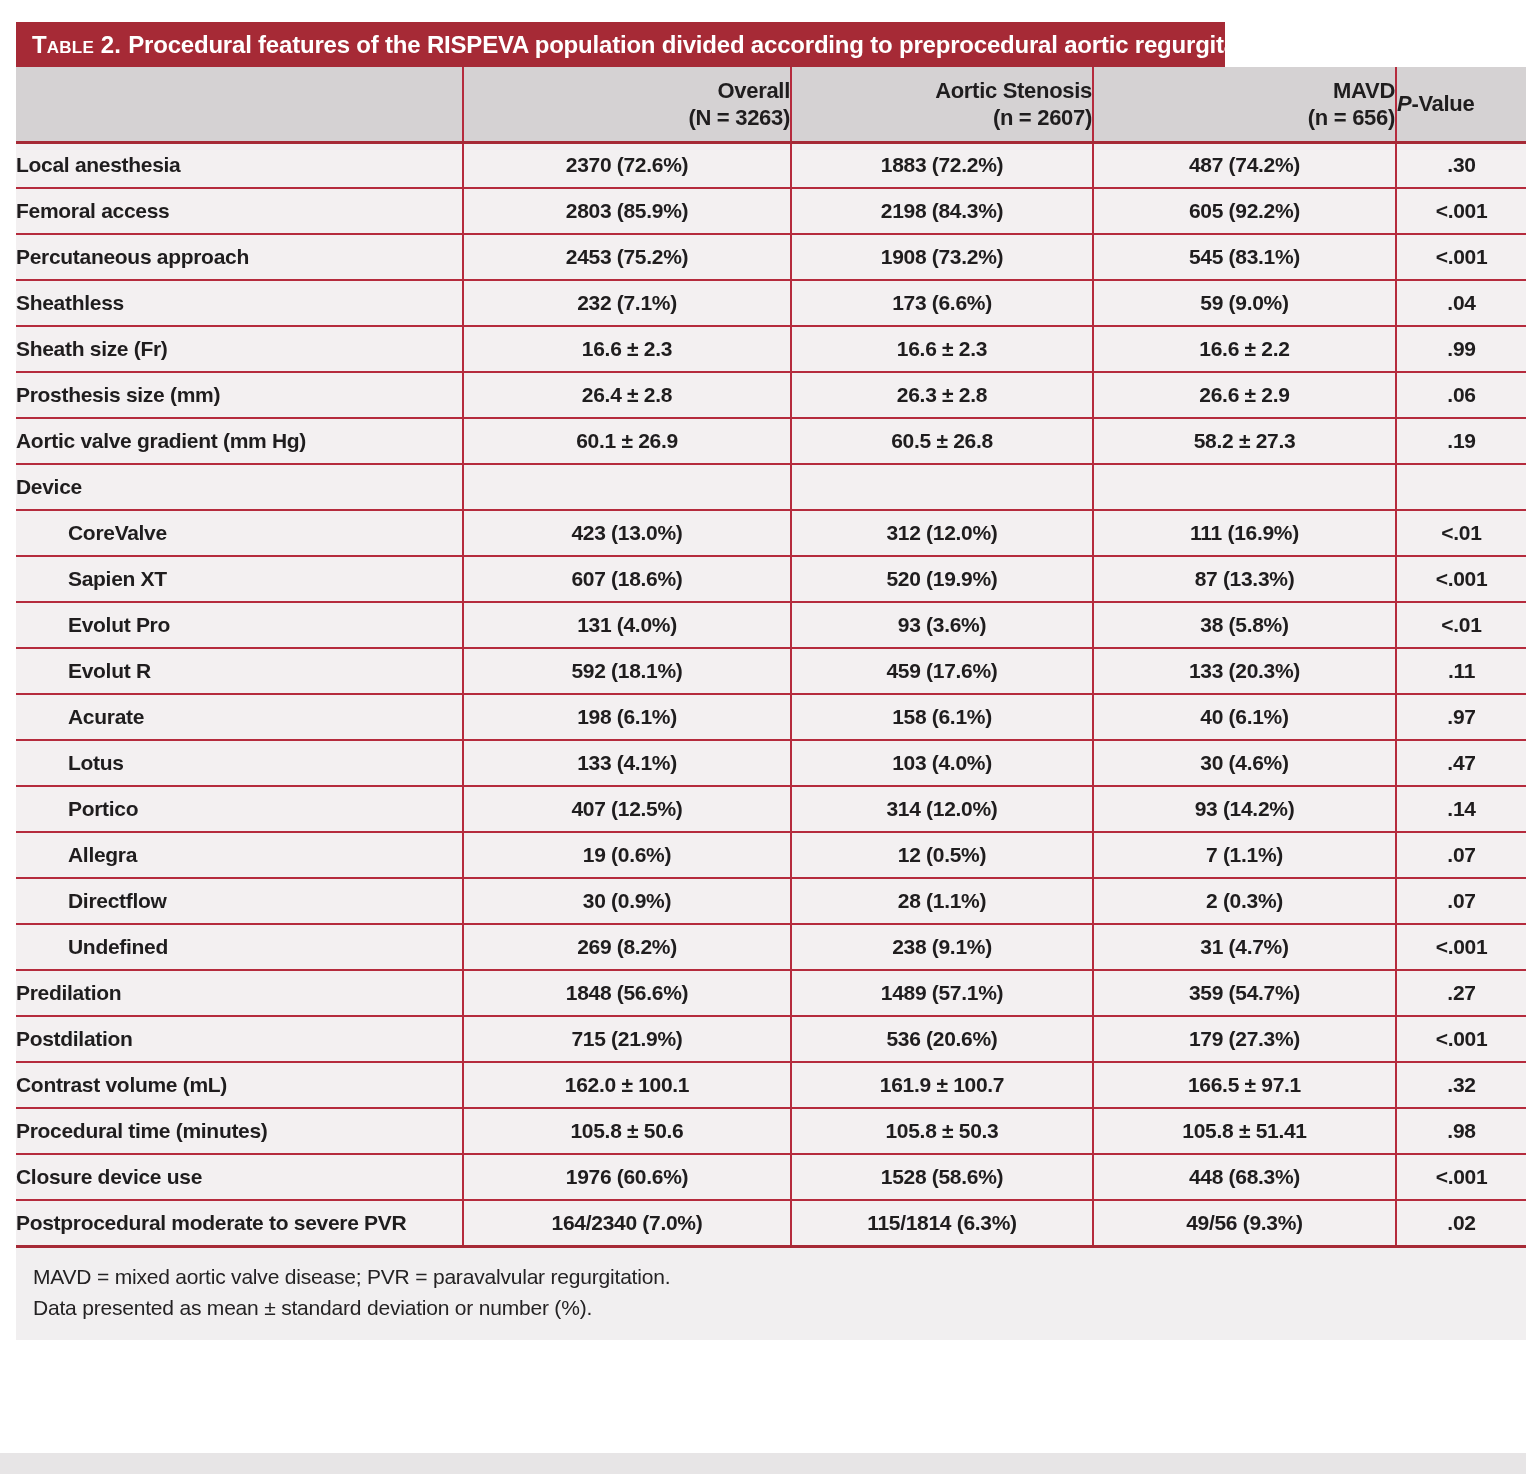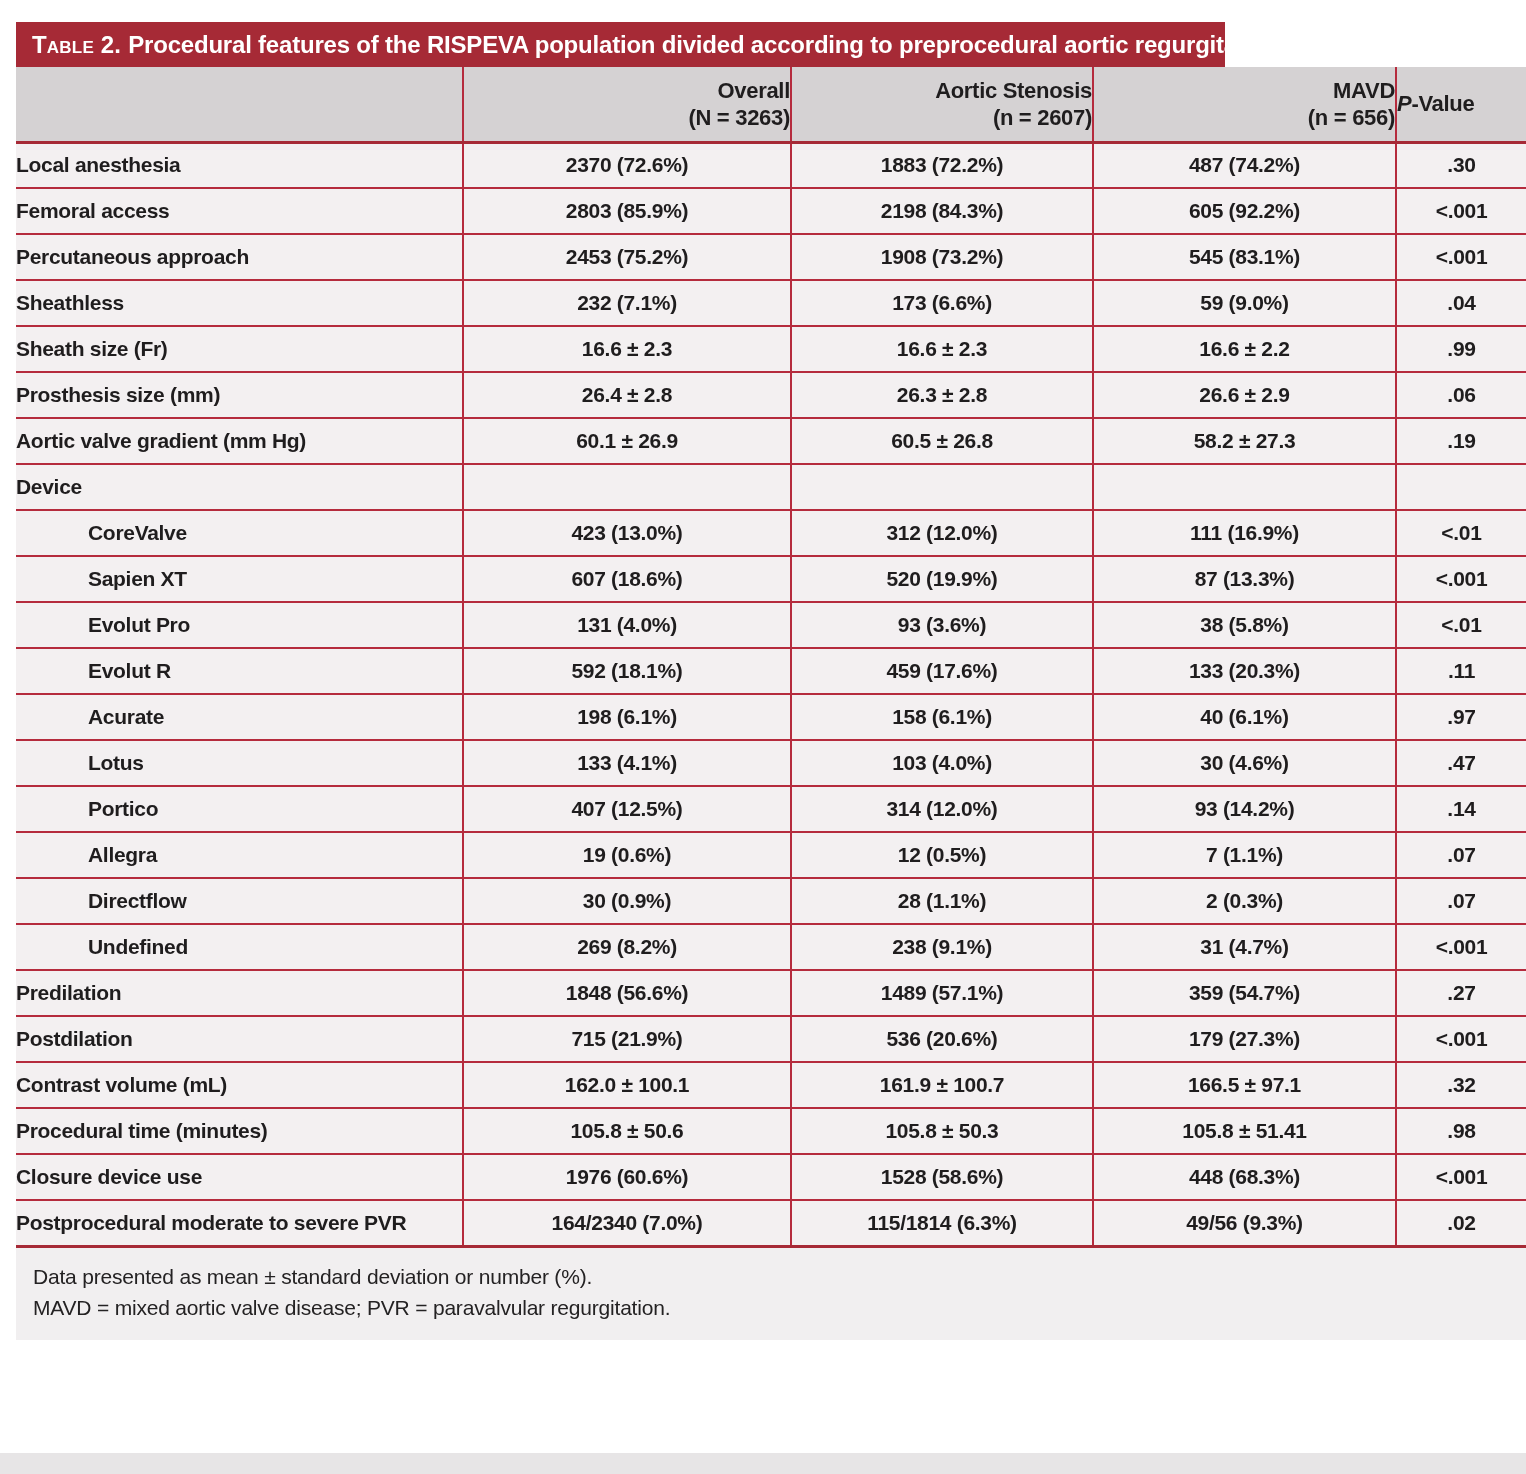--- a/index.html
+++ b/index.html
@@ -43,21 +43,21 @@
   th.p-header div{text-align:left;}
   th.p-header div::first-letter{font-style:italic;}
   tbody td{
     background:var(--row-bg);height:46px;vertical-align:middle;
     font-size:21px;font-weight:bold;letter-spacing:-0.3px;white-space:nowrap;
     border-bottom:2px solid var(--grid-red);
   }
   tbody td:not(:last-child){border-right:2px solid var(--grid-red);}
   tbody tr:last-child td{border-bottom:3px solid var(--heavy-red);}
   td.lbl{text-align:left;}
-  td.lbl.indent{padding-left:72px;}
+  td.lbl.indent{padding-left:52px;}
   td.val{text-align:center;}
   .footnotes{
     background:var(--foot-bg);width:1510px;padding:13px 17px 17px 17px;
     font-size:21px;font-weight:normal;line-height:31px;letter-spacing:-0.2px;color:#242223;
   }
   .bottom-strip{
     position:absolute;left:0;bottom:0;width:1526px;height:21px;
     background:var(--bottom-strip);
   }
 </style>
@@ -264,18 +264,18 @@
           <td class="lbl">Postprocedural moderate to severe PVR</td>
           <td class="val">164/2340 (7.0%)</td>
           <td class="val">115/1814 (6.3%)</td>
           <td class="val">49/56 (9.3%)</td>
           <td class="val">.02</td>
         </tr>
       </tbody>
   </table>
 
   <div class="footnotes">
+    <div>MAVD = mixed aortic valve disease; PVR = paravalvular regurgitation.</div>
     <div>Data presented as mean ± standard deviation or number (%).</div>
-    <div>MAVD = mixed aortic valve disease; PVR = paravalvular regurgitation.</div>
   </div>
 </div>
 
 <div class="bottom-strip"></div>
 
 </body></html>

